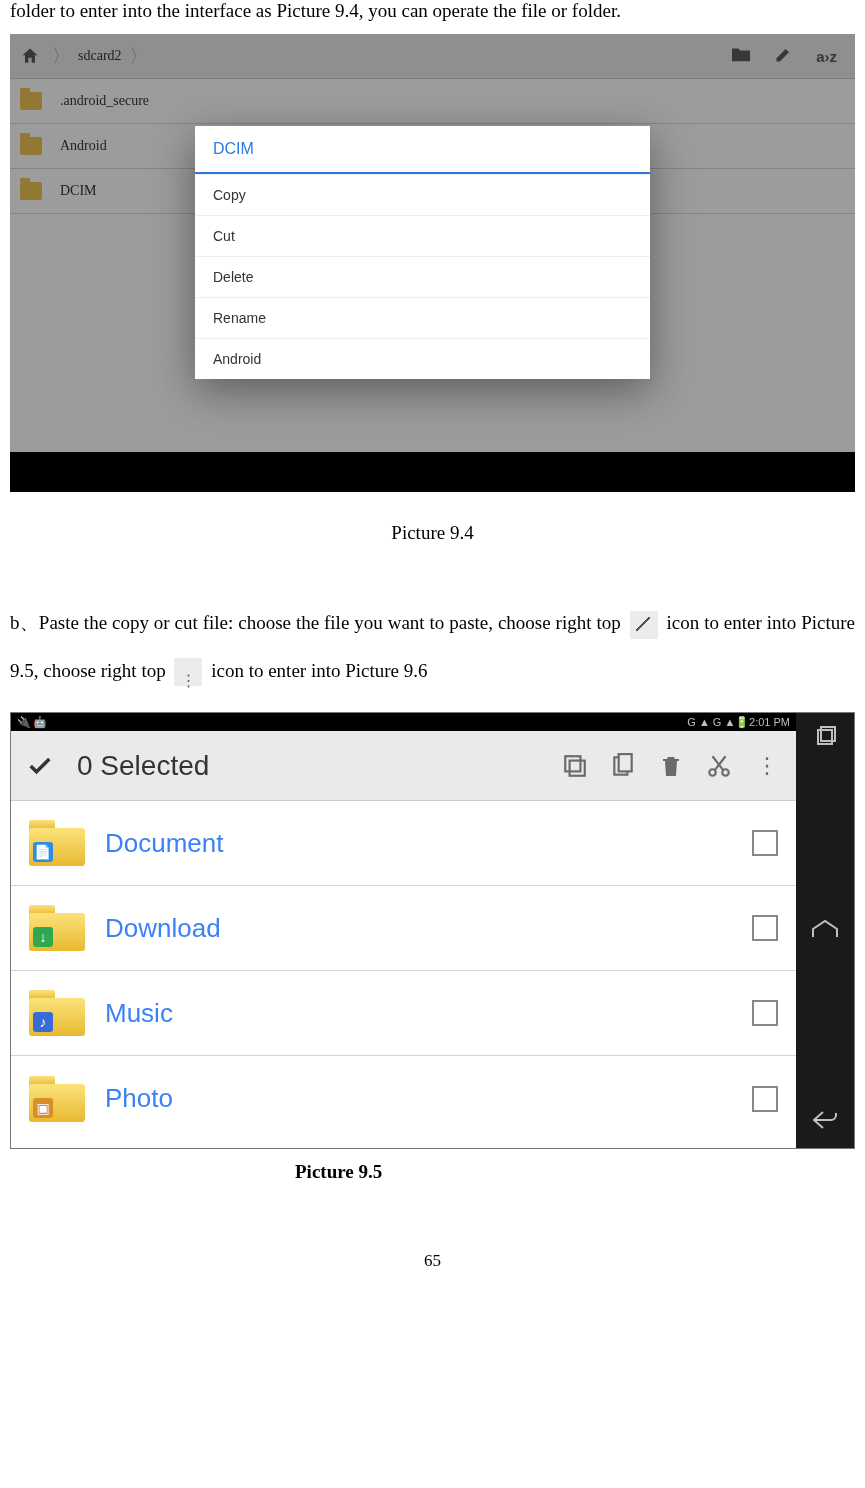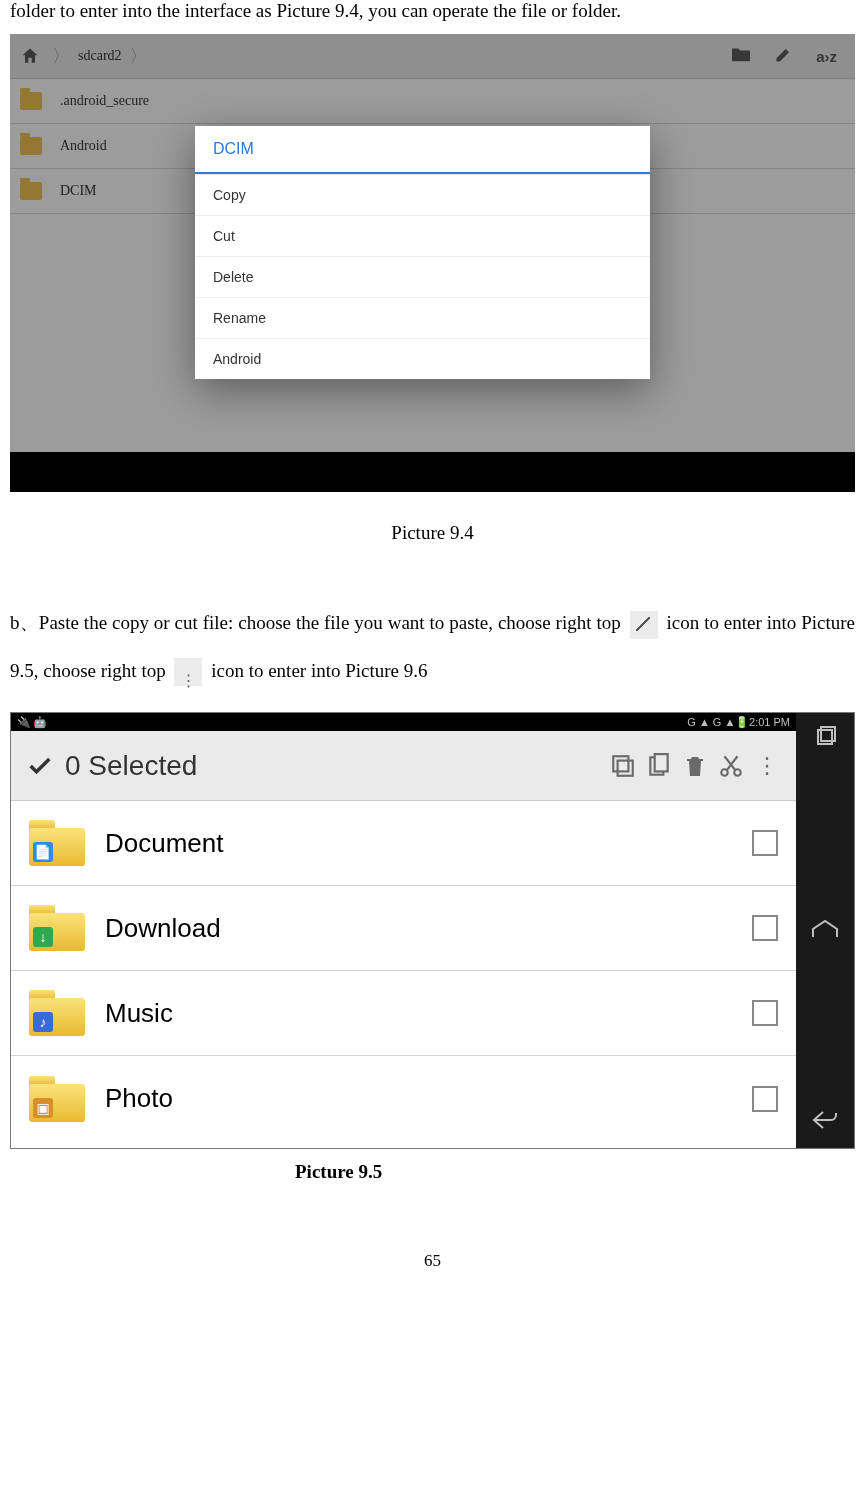--- a/index.html
+++ b/index.html
@@ -152,21 +152,21 @@
       font-size: 11px;
       padding: 0 6px;
     }
     .s2-status-right { display:flex; align-items:center;text-align:center; }
     .s2-action {
       height: 70px;
       background: #eaeaea;
       display:flex;
       align-items:center;
       padding: 0 14px;
-      gap: 6px;
+      gap: 18px;
       border-bottom: 1px solid #ccc;
     }
     .s2-action-title { font-size: 28px; color:#333; margin-left: 4px; }
     .s2-action-spacer { flex:1; }
     .s2-action-ic { width:30px; height:30px; display:flex; align-items:center; justify-content:center; color:#6a6a6a; }
     .s2-row {
       height: 85px;
       display:flex;
       align-items:center;
       border-bottom: 1px solid #d3d3d3;
@@ -188,21 +188,21 @@
     }
     .s2-folder-badge {
       position:absolute; left:4px; bottom:4px; width:20px; height:20px;
       border-radius:3px; display:flex; align-items:center; justify-content:center;
       font-size:14px; color:#fff;
     }
     .badge-doc { background:#2e8be6; }
     .badge-dl { background:#2fa84f; }
     .badge-music { background:#3a6bd8; }
     .badge-photo { background:#d88f2a; }
-    .s2-label { font-size: 26px; color:#000000; flex:1; }
+    .s2-label { font-size: 26px; color:#3b82f6; flex:1; }
     .s2-check {
       width: 26px; height: 26px; border: 2px solid #888;
     }
     .s2-side-ic {
       width: 32px; height: 32px; display:flex; align-items:center; justify-content:center;
       color:#bfbfbf;
     }
     .page-num { text-align:center; font-size: 17px; margin-top: 50px; }
   </style>
 </head>

